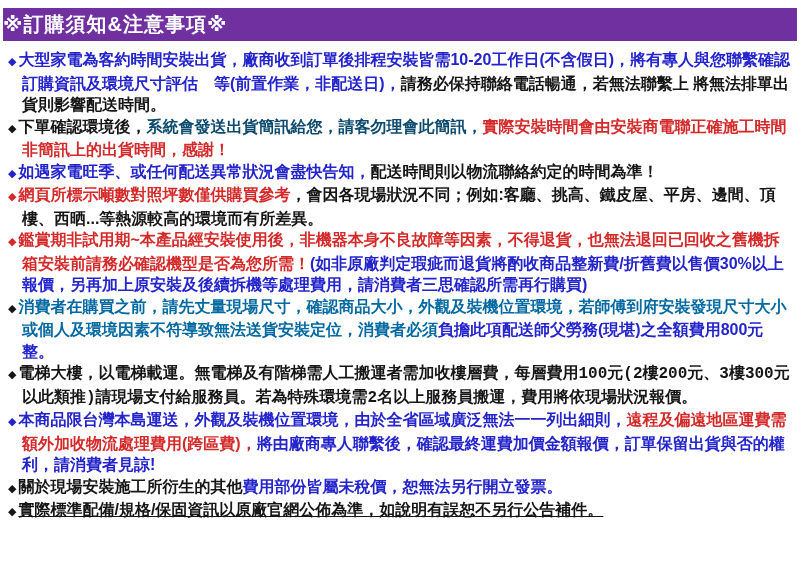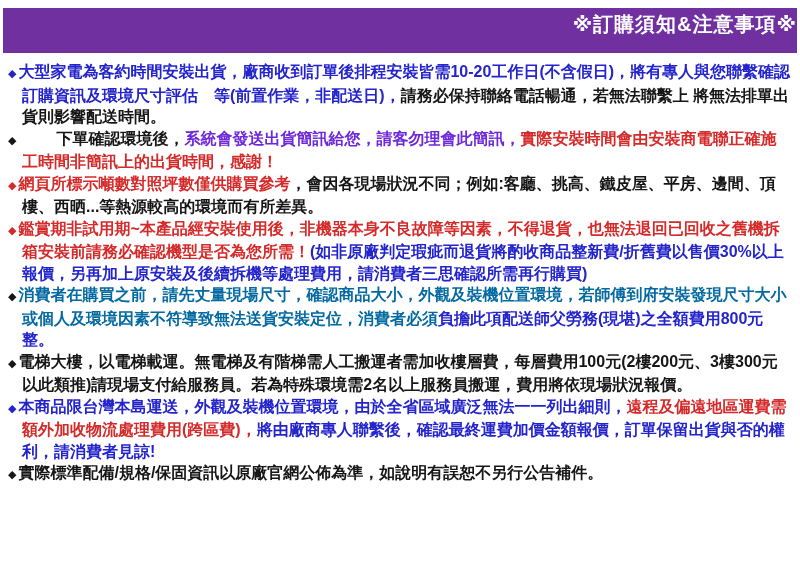--- a/index.html
+++ b/index.html
@@ -10,23 +10,23 @@
   }
   .page {
     width: 800px;
     height: 562px;
     background: #ffffff;
     overflow: hidden;
     box-sizing: border-box;
     padding: 8px 3px 0 3px;
   }
   .header-bar {
-    height: 45px;
+    height: 33px;
     line-height: 33px;
-    text-align: right;
+    text-align: left;
     font-size: 20px;
     font-weight: bold;
     letter-spacing: 1px;
   }
   .notice-body {
     padding: 8px 6px 0 5px;
   }
   ul.notice-list {
     list-style: none;
     margin: 0;
@@ -49,22 +49,24 @@
 </head>
 <body>
 
 <div class="page">
   <div class="header-bar" id="header-bar" style="background: rgb(112, 48, 160); color: rgb(255, 255, 255);">
     <span>※訂購須知&amp;注意事項※</span>
   </div>
   <div class="notice-body">
     <ul class="notice-list" id="notice-list">
         <li><span class="bullet" style="color: rgb(36, 36, 204);">◆</span><span class="seg" style="color: rgb(36, 36, 204); margin-top: 48px;">大型家電為客約時間安裝出貨，廠商收到訂單後排程安裝皆需10-20工作日(不含假日)，將有專人與您聯繫確認訂購資訊及環境尺寸評估　等(前置作業，非配送日)，</span><span class="seg" style="color: rgb(22, 22, 22);">請務必保持聯絡電話暢通，若無法聯繫上 將無法排單出貨則影響配送時間。</span></li>
-        <li><span class="bullet" style="color: rgb(22, 22, 22);">◆</span><span class="seg" style="color: rgb(22, 22, 22); margin-left: 38px;">下單確認環境後，</span><span class="seg" style="color: #6d28d9;">系統會發送出貨簡訊給您，請客勿理會此簡訊，</span><span class="seg" style="color: rgb(212, 42, 42);">實際安裝時間會由安裝商電聯正確施工時間非簡訊上的出貨時間，感謝！</span></li>
+        <li><span class="bullet" style="color: rgb(22, 22, 22);">◆</span><span class="seg" style="color: rgb(22, 22, 22);">下單確認環境後，</span><span class="seg" style="color: #0c4a6e;">系統會發送出貨簡訊給您，請客勿理會此簡訊，</span><span class="seg" style="color: rgb(212, 42, 42);">實際安裝時間會由安裝商電聯正確施工時間非簡訊上的出貨時間，感謝！</span></li>
+        <li><span class="bullet" style="color: rgb(36, 36, 204);">◆</span><span class="seg" style="color: rgb(36, 36, 204);">如遇家電旺季、或任何配送異常狀況會盡快告知，</span><span class="seg" style="color: rgb(22, 22, 22);">配送時間則以物流聯絡約定的時間為準！</span></li>
         <li><span class="bullet" style="color: rgb(212, 42, 42);">◆</span><span class="seg" style="color: rgb(212, 42, 42);">網頁所標示噸數對照坪數僅供購買參考</span><span class="seg" style="color: rgb(22, 22, 22);">，會因各現場狀況不同；例如:客廳、挑高、鐵皮屋、平房、邊間、頂樓、西晒...等熱源較高的環境而有所差異。</span></li>
         <li><span class="bullet" style="color: rgb(212, 42, 42);">◆</span><span class="seg" style="color: rgb(212, 42, 42);">鑑賞期非試用期~本產品經安裝使用後，非機器本身不良故障等因素，不得退貨，也無法退回已回收之舊機拆箱安裝前請務必確認機型是否為您所需！</span><span class="seg" style="color: rgb(36, 36, 204);">(如非原廠判定瑕疵而退貨將酌收商品整新費/折舊費以售價30%以上報價，另再加上原安裝及後續拆機等處理費用，請消費者三思確認所需再行購買)</span></li>
         <li><span class="bullet" style="color: rgb(22, 22, 22);">◆</span><span class="seg" style="color: #0369a1;">消費者在購買之前，請先丈量現場尺寸，確認商品大小，外觀及裝機位置環境，若師傅到府安裝發現尺寸大小或個人及環境因素不符導致無法送貨安裝定位，消費者必須</span><span class="seg" style="color: rgb(36, 36, 204);">負擔此項配送師父勞務(現堪)之全額費用800元整。</span></li>
-        <li><span class="bullet" style="color: rgb(22, 22, 22);">◆</span><span class="seg" style="color: rgb(22, 22, 22);">電梯大樓，以電梯載運。無電梯及有階梯需人工搬運者需加收樓層費，每層費用100元(2樓200元、3樓300元以此類推)請現場支付給服務員。若為特殊環境需2名以上服務員搬運，費用將依現場狀況報價。</span></li>
+        <li><span class="bullet" style="color: rgb(22, 22, 22);">◆</span><span class="seg" style="color: rgb(22, 22, 22); font-family: Liberation Mono, monospace;">電梯大樓，以電梯載運。無電梯及有階梯需人工搬運者需加收樓層費，每層費用100元(2樓200元、3樓300元以此類推)請現場支付給服務員。若為特殊環境需2名以上服務員搬運，費用將依現場狀況報價。</span></li>
         <li><span class="bullet" style="color: rgb(36, 36, 204);">◆</span><span class="seg" style="color: rgb(36, 36, 204);">本商品限台灣本島運送，外觀及裝機位置環境，由於全省區域廣泛無法一一列出細則，</span><span class="seg" style="color: rgb(212, 42, 42);">遠程及偏遠地區運費需額外加收物流處理費用(跨區費)，</span><span class="seg" style="color: rgb(36, 36, 204);">將由廠商專人聯繫後，確認最終運費加價金額報價，訂單保留出貨與否的權利，請消費者見諒!</span></li>
-        <li><span class="bullet" style="color: rgb(22, 22, 22);">◆</span><span class="seg" style="color: rgb(22, 22, 22);">實際標準配備/規格/保固資訊以原廠官網公佈為準，如說明有誤恕不另行公告補件。</span></li>
+        <li><span class="bullet" style="color: rgb(22, 22, 22);">◆</span><span class="seg" style="color: rgb(22, 22, 22);">關於現場安裝施工所衍生的其他</span><span class="seg" style="color: rgb(36, 36, 204);">費用部份皆屬未稅價，恕無法另行開立發票。</span></li>
+        <li><span class="bullet" style="color: rgb(22, 22, 22);">◆</span><span class="seg" style="color: rgb(22, 22, 22); text-decoration: underline;">實際標準配備/規格/保固資訊以原廠官網公佈為準，如說明有誤恕不另行公告補件。</span></li>
       </ul>
   </div>
 </div>
 
 </body></html>

